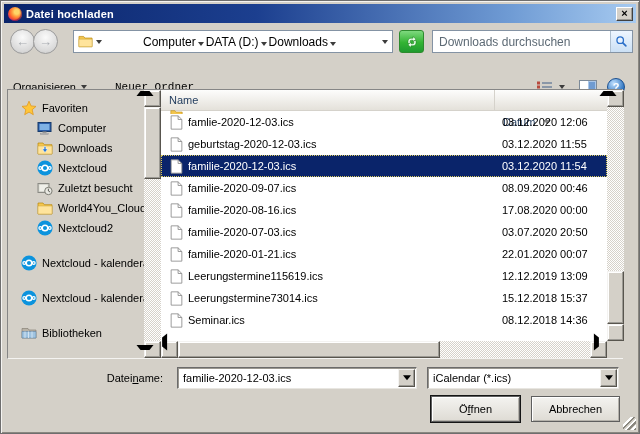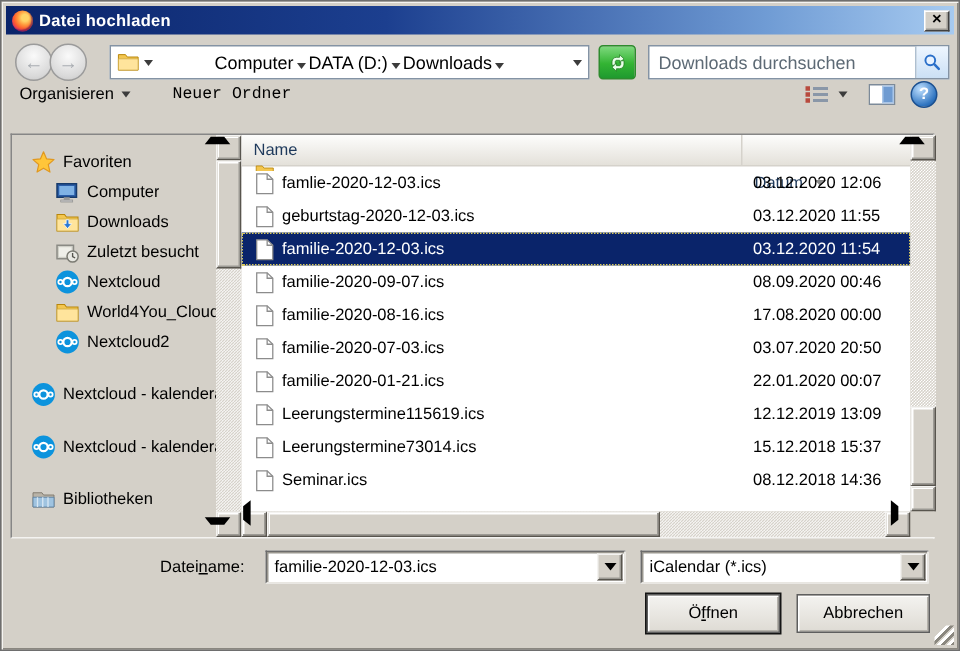--- a/index.html
+++ b/index.html
@@ -40,21 +40,21 @@
     display:flex;align-items:center;justify-content:center;}
   .searchbox{position:absolute;left:427px;top:3px;width:201px;height:23px;background:#fff;
     border:1px solid #8493a4;display:flex;align-items:center;}
   .searchbox input{flex:1;border:none;outline:none;font-family:"Liberation Sans",sans-serif;
     font-size:12px;padding:0 6px;color:#333;min-width:0;background:transparent;}
   .searchbox input::placeholder{color:#5d6a75;opacity:1;}
   .search-btn{width:22px;height:21px;flex:none;border-left:1px solid #aebfd0;
     background:linear-gradient(#eef6ff,#cbe0f5);display:flex;align-items:center;justify-content:center;}
 
   
-  .toolbar{position:absolute;left:4px;top:48px;right:4px;height:27px;display:flex;align-items:center;}
+  .toolbar{position:absolute;left:4px;top:72px;right:4px;height:27px;display:flex;align-items:center;}
   .tool-item{display:flex;align-items:center;gap:5px;padding:4px 8px;}
   .tool-label{font-size:11px;}
   .tool-right{margin-left:auto;display:flex;align-items:center;gap:6px;padding-right:10px;}
   .views-group{display:flex;align-items:center;gap:5px;padding:3px 4px;}
   .help-btn{width:18px;height:18px;border-radius:50%;color:#fff;font-weight:bold;font-size:11px;
     background:radial-gradient(circle at 35% 28%,#bfe0ff,#2f74c0 70%,#1b4f8f);
     display:flex;align-items:center;justify-content:center;border:1px solid #1b4f8f;}
 
   
   .main{position:absolute;left:6px;top:88px;width:616px;height:270px;background:#d4d0c8;
@@ -254,38 +254,38 @@
               <path d="M1 3h5l1.3 1.7H15v9.3H1z" fill="#f3c64f" stroke="#b8860b" stroke-width=".7"></path>
               <path d="M1 6h14v8H1z" fill="#ffe49c" stroke="#caa53d" stroke-width=".5"></path>
               <path d="M7.1 6.5h1.8v2.6h1.9L8 12.4 5.2 9.1h1.9z" fill="#2a78d4" stroke="#fff" stroke-width=".5"></path>
             </svg>
           </span>
           <span class="slabel">Downloads</span>
         </div>
         <div class="side-item level1">
           <span class="sicon">
             <svg viewBox="0 0 16 16">
+              <circle cx="8" cy="8" r="7.6" fill="#0c93dd"></circle>
+              <circle cx="8" cy="8" r="2.8" fill="none" stroke="#fff" stroke-width="1.5"></circle>
+              <circle cx="3.3" cy="8" r="1.4" fill="none" stroke="#fff" stroke-width="1.2"></circle>
+              <circle cx="12.7" cy="8" r="1.4" fill="none" stroke="#fff" stroke-width="1.2"></circle>
+            </svg>
+          </span>
+          <span class="slabel">Nextcloud</span>
+        </div>
+        <div class="side-item level1">
+          <span class="sicon">
+            <svg viewBox="0 0 16 16">
               <rect x="1" y="3.5" width="11" height="9" fill="#cfcfc7" stroke="#8a8a84"></rect>
               <rect x="2.3" y="4.8" width="8.4" height="6.4" fill="#efefe9"></rect>
               <circle cx="11.4" cy="11" r="3.7" fill="#e8e8e2" stroke="#7c7c74"></circle>
               <path d="M11.4 8.7v2.3l1.7 1" stroke="#55554e" fill="none" stroke-width=".9"></path>
             </svg>
           </span>
           <span class="slabel">Zuletzt besucht</span>
-        </div>
-        <div class="side-item level1">
-          <span class="sicon">
-            <svg viewBox="0 0 16 16">
-              <circle cx="8" cy="8" r="7.6" fill="#0c93dd"></circle>
-              <circle cx="8" cy="8" r="2.8" fill="none" stroke="#fff" stroke-width="1.5"></circle>
-              <circle cx="3.3" cy="8" r="1.4" fill="none" stroke="#fff" stroke-width="1.2"></circle>
-              <circle cx="12.7" cy="8" r="1.4" fill="none" stroke="#fff" stroke-width="1.2"></circle>
-            </svg>
-          </span>
-          <span class="slabel">Nextcloud</span>
         </div>
         <div class="side-item level1">
           <span class="sicon">
             <svg viewBox="0 0 16 16">
               <path d="M1 3h5l1.3 1.7H15v9.3H1z" fill="#f3c64f" stroke="#b8860b" stroke-width=".7"></path>
               <path d="M1 6h14v8H1z" fill="#ffe49c" stroke="#caa53d" stroke-width=".5"></path>
             </svg>
           </span>
           <span class="slabel">World4You_Cloud</span>
         </div>

